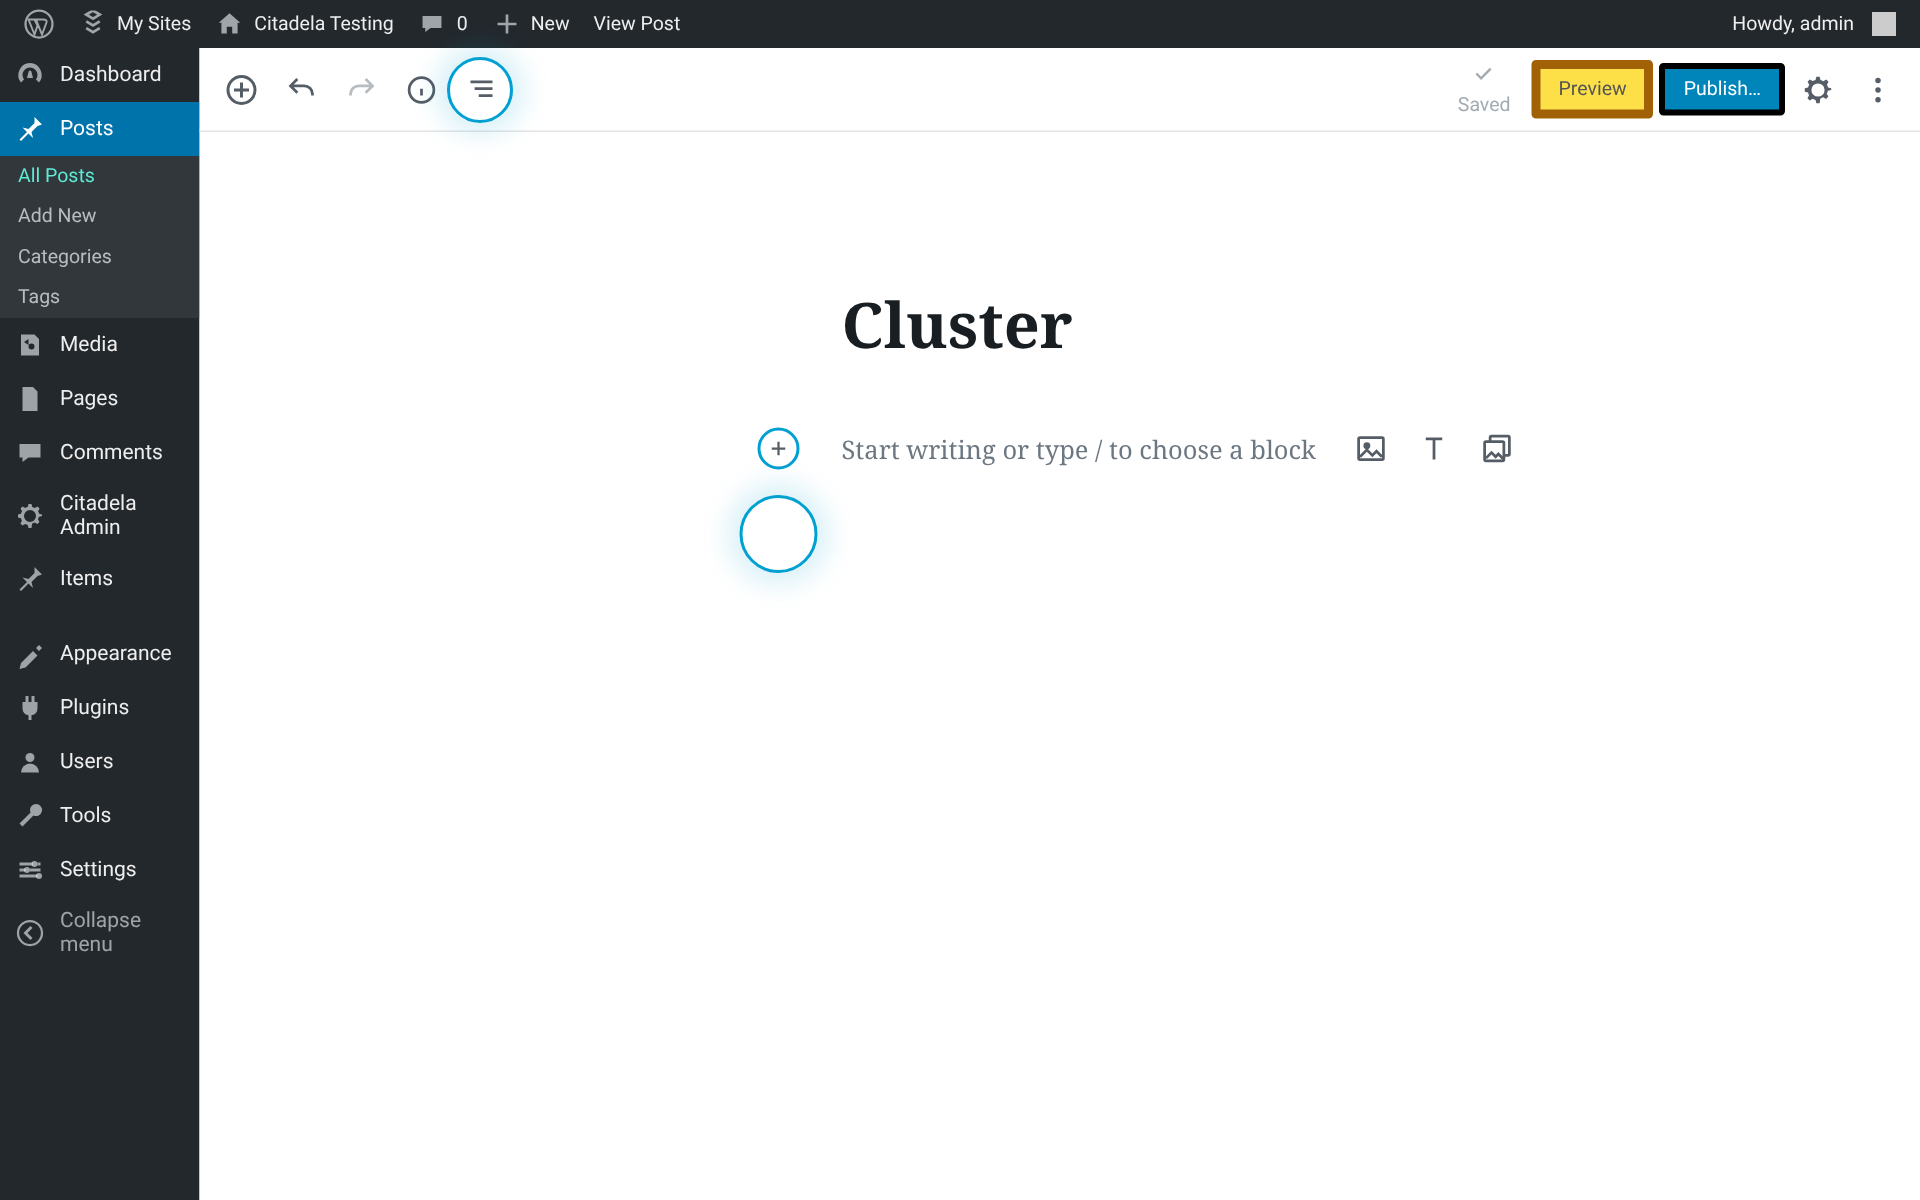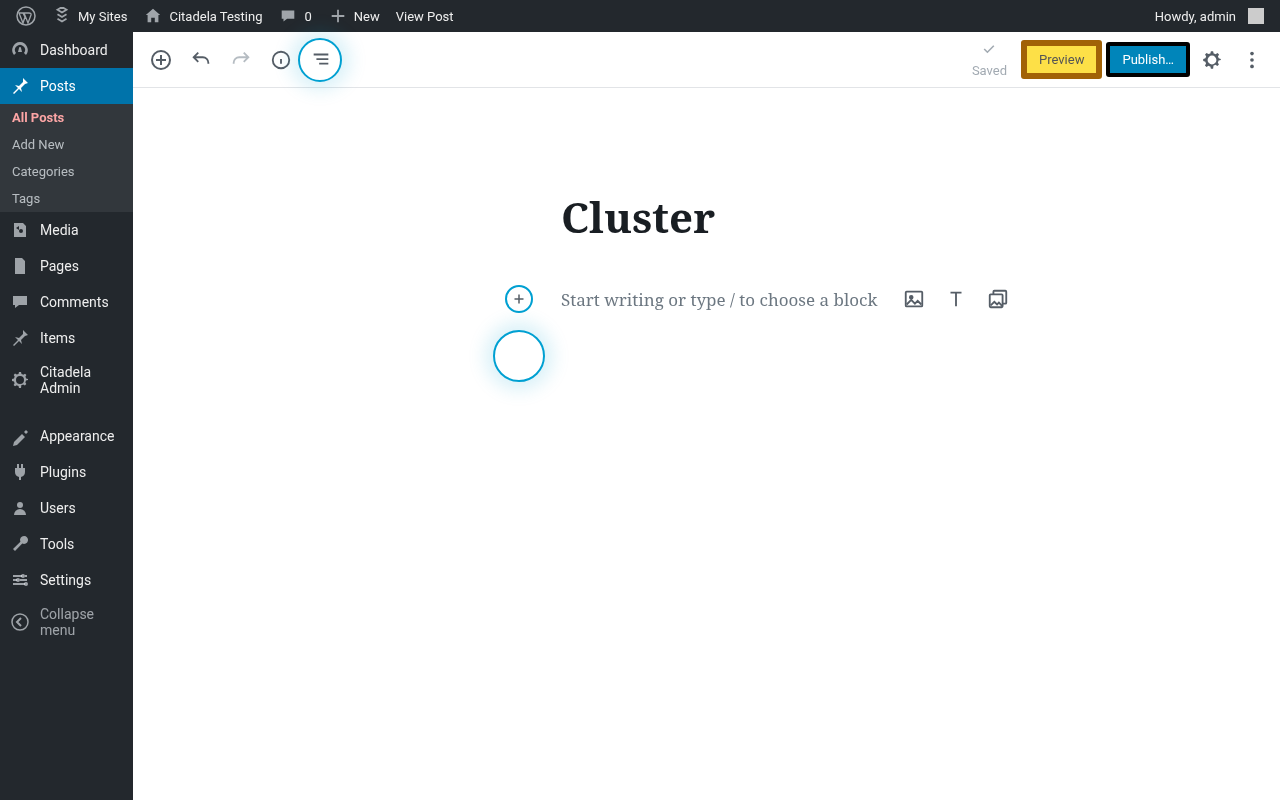--- a/index.html
+++ b/index.html
@@ -11,21 +11,21 @@
 .ab-avatar { width: 16px; height: 16px; background: #ccc; margin-left: 6px; }
 .main { display: flex; height: calc(800px - 32px); }
 .sidebar { width: 133px; background: #23282d; color: #eee; font-size: 14px; display: flex; flex-direction: column; }
 .menu-item { display: flex; align-items: center; gap: 10px; padding: 8px 10px; cursor: pointer; color: #eee; position: relative; }
 .menu-item .dashicon { width: 20px; height: 20px; color: rgba(240,245,250,0.6); display: inline-flex; align-items: center; justify-content: center; }
 .menu-item.current { background: #0073aa; color: #fff; }
 .menu-item.current .dashicon { color: #fff; }
 .menu-item.current::after { content: ""; position: absolute; right: -8px; top: 50%; transform: translateY(-50%); border: 8px solid transparent; border-right-color: #fff; }
 .submenu { background: #32373c; }
 .submenu-item { padding: 6px 12px; font-size: 13px; color: rgba(240,245,250,0.7); cursor: pointer; }
-.submenu-item.current { color: #fca5a5; font-weight: 700; }
+.submenu-item.current { color: #5eead4; font-weight: 400; }
 .menu-separator { height: 14px; }
 .content { flex: 1; background: #fff; position: relative; display: flex; flex-direction: column; }
 .editor-topbar { height: 56px; border-bottom: 1px solid #e2e4e7; display: flex; align-items: center; justify-content: space-between; padding: 0 10px; }
 .topbar-left, .topbar-right { display: flex; align-items: center; gap: 4px; }
 .tb-btn { width: 36px; height: 36px; border: none; background: transparent; cursor: pointer; display: inline-flex; align-items: center; justify-content: center; color: #555d66; border-radius: 4px; }
 .tb-btn.disabled { color: #b5bcc2; }
 .highlight-ring { position: absolute; border: 2px solid #00a0d2; border-radius: 50%; pointer-events: none; box-shadow: 0 0 18px 8px rgba(0,160,210,0.15); }
 .ring-top { width: 44px; height: 44px; left: 165px; top: 6px; }
 .ring-body { width: 52px; height: 52px; left: 360px; top: 242px; }
 .saved { display: flex; align-items: center; gap: 6px; color: #a2aab2; font-size: 13px; padding: 0 10px; flex-direction: column; }
@@ -142,32 +142,32 @@
       <span class="dashicon">
           <svg width="20" height="20" viewBox="0 0 20 20" fill="currentColor">
             <path d="M3 4h14v9H9l-4 3v-3H3z"></path>
           </svg>
         </span>
       <span>Comments</span>
     </div>
     <div class="menu-item">
       <span class="dashicon">
           <svg width="20" height="20" viewBox="0 0 20 20" fill="currentColor">
+            <path d="M10 6a4 4 0 100 8 4 4 0 000-8zm8 4l-2 .5a6 6 0 01-.7 1.7l1 1.8-1.4 1.4-1.8-1a6 6 0 01-1.7.7L11 18H9l-.5-2a6 6 0 01-1.7-.7l-1.8 1L3.6 15l1-1.8A6 6 0 014 11.5L2 11V9l2-.5a6 6 0 01.7-1.7l-1-1.8L5 3.6l1.8 1A6 6 0 018.5 4L9 2h2l.5 2a6 6 0 011.7.7l1.8-1L16.4 5l-1 1.8a6 6 0 01.7 1.7L18 9z"></path>
+          </svg>
+        </span>
+      <span>Citadela Admin</span>
+    </div>
+    <div class="menu-item">
+      <span class="dashicon">
+          <svg width="20" height="20" viewBox="0 0 20 20" fill="currentColor">
             <path d="M13 2l5 5-3 1-4 4 1 4-3-3-5 5-1-1 5-5-3-3 4 1 4-4z"></path>
           </svg>
         </span>
       <span>Items</span>
-    </div>
-    <div class="menu-item">
-      <span class="dashicon">
-          <svg width="20" height="20" viewBox="0 0 20 20" fill="currentColor">
-            <path d="M10 6a4 4 0 100 8 4 4 0 000-8zm8 4l-2 .5a6 6 0 01-.7 1.7l1 1.8-1.4 1.4-1.8-1a6 6 0 01-1.7.7L11 18H9l-.5-2a6 6 0 01-1.7-.7l-1.8 1L3.6 15l1-1.8A6 6 0 014 11.5L2 11V9l2-.5a6 6 0 01.7-1.7l-1-1.8L5 3.6l1.8 1A6 6 0 018.5 4L9 2h2l.5 2a6 6 0 011.7.7l1.8-1L16.4 5l-1 1.8a6 6 0 01.7 1.7L18 9z"></path>
-          </svg>
-        </span>
-      <span>Citadela Admin</span>
     </div>
     <div class="menu-separator"></div>
     <div class="menu-item">
       <span class="dashicon">
           <svg width="20" height="20" viewBox="0 0 20 20" fill="currentColor">
             <path d="M4 16l8-8 3 3-8 8-4 1zM14 6l2-2 2 2-2 2z"></path>
           </svg>
         </span>
       <span>Appearance</span>
     </div>

